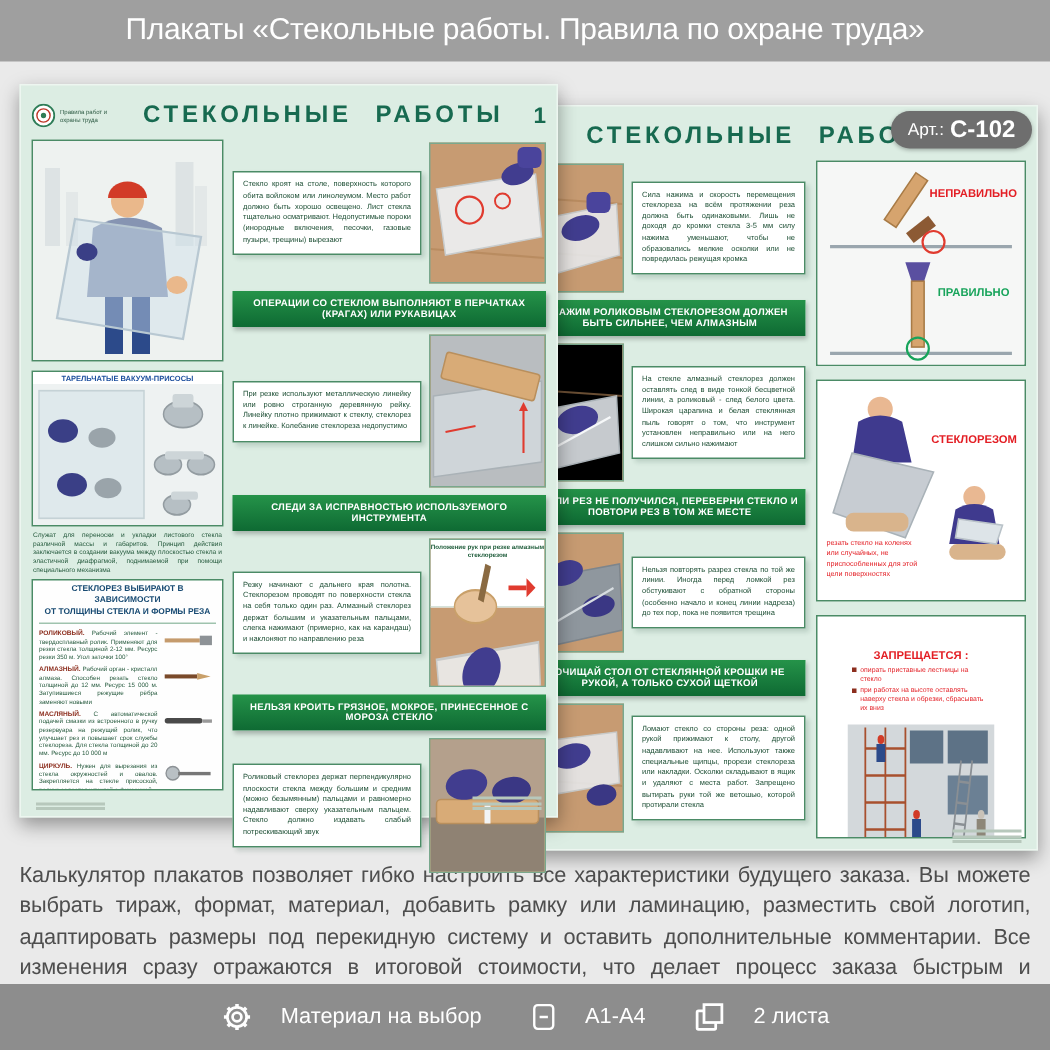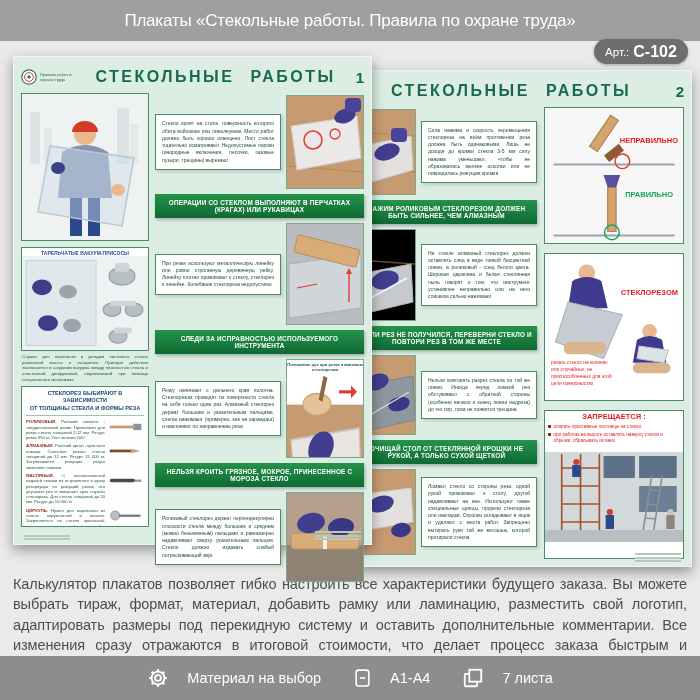--- a/index.html
+++ b/index.html
@@ -1,23 +1,23 @@
 <!DOCTYPE html>
 <html><head>
 <meta charset="utf-8">
 <style>
   html,body{margin:0;padding:0}
   .stage{position:relative;width:700px;height:700px;background:#eaeaea;overflow:hidden;
          font-family:"Liberation Sans",sans-serif}
   
   .topbar{position:absolute;top:0;left:0;right:0;height:41px;background:#9f9f9f;
           display:flex;align-items:center;justify-content:center}
-  .topbar span{color:#fff;font-size:17px;letter-spacing:-0.2px}
-  
-  .badge{position:absolute;top:39px;left:594px;width:94px;height:25px;border-radius:13px;
+  .topbar span{color:#fff;font-size:20px;letter-spacing:-0.2px}
+  
+  .badge{position:absolute;top:74px;left:594px;width:94px;height:25px;border-radius:13px;
          background:#6e6e6e;color:#fff;display:flex;align-items:center;justify-content:center;
          gap:4px;font-size:11.5px;z-index:6;box-shadow:0 1px 3px rgba(0,0,0,.3)}
   .badge b{font-size:16px}
   
   .poster{position:absolute;background:#dcede3;box-sizing:border-box;padding:7px;
           border:1px solid #edf6f0;box-shadow:0 5px 12px rgba(0,0,0,.38)}
   .poster1{left:13px;top:56px;width:359px;height:489px;z-index:3}
   .poster2{left:348px;top:70px;width:344px;height:497px;z-index:2}
   .p-head{display:flex;align-items:center;height:26px}
   .p-title{flex:1;text-align:center;font-weight:bold;font-size:16px;color:#176a50;
@@ -54,22 +54,22 @@
   .diagram-top{height:44px;background:#fff;border-bottom:1px solid #d5e2da;position:relative}
   .diag-caption{font-size:4.2px;font-weight:bold;color:#1e5c3a;text-align:center;padding-top:2px;line-height:1.3}
   
   .p2-body{display:flex;gap:7px;height:452px;margin-top:3px}
   .p2-main{flex:1;display:flex;flex-direction:column;min-width:0}
   .p2-right{width:140px;flex:none;display:flex;flex-direction:column;gap:9px}
   .p2row{display:flex;gap:5px;align-items:center;margin:2px 0}
   .p2photo{width:58px;flex:none;border:1px solid #79a88d;background:#c79b72;position:relative;overflow:hidden}
   .h84{height:84px}.h90{height:90px}.h78{height:78px}
   .rbox{border:1px solid #4b8b66;background:#fff;position:relative;overflow:hidden}
-  .rbox1{height:136px}.rbox2{height:146px}.rbox3{height:150px;padding:0;box-sizing:border-box}
-  .lbl-wrong{position:absolute;top:28px;right:5px;color:#e31e24;font-size:7.5px;font-weight:bold}
+  .rbox1{height:136px}.rbox2{height:146px}.rbox3{height:150px;padding:20px;box-sizing:border-box}
+  .lbl-wrong{position:absolute;top:16px;right:5px;color:#e31e24;font-size:7.5px;font-weight:bold}
   .lbl-right{position:absolute;top:82px;right:10px;color:#18a45b;font-size:7.5px;font-weight:bold}
   .lbl-forbidden{position:absolute;top:34px;right:5px;color:#e31e24;font-weight:bold;font-size:7.5px}
   .forbid-caption{position:absolute;left:6px;bottom:12px;width:64px;color:#e31e24;font-size:4.8px;line-height:1.45}
   .f-title{color:#e31e24;font-weight:bold;font-size:7.5px;text-align:center;margin:1px 0 3px}
   .f-item{display:flex;gap:2.5px;color:#e31e24;font-size:4.6px;line-height:1.3;margin:0 3px 2px}
   .f-bullet{width:3px;height:3px;background:#8c2e1e;margin-top:1.5px;flex:none}
   .credits{position:absolute;display:flex;flex-direction:column;gap:1.5px}
   .credits div{height:2px;background:#b7c8bc;width:46px}
   .credits-l{left:10px;bottom:4px}
   .credits-r{right:10px;bottom:4px;align-items:flex-end}
@@ -435,17 +435,17 @@
       </span>
       <span>A1-A4</span>
     </div>
     <div class="f-chip">
       <span class="icon">
         <svg viewBox="0 0 24 24" width="22" height="22">
             <rect x="8" y="3" width="13" height="13" fill="none" stroke="#fff" stroke-width="2"></rect>
             <path d="M16.5 16.5 V20 a1 1 0 0 1 -1 1 H4 a1 1 0 0 1 -1 -1 V8.5 a1 1 0 0 1 1 -1 H7.5" fill="none" stroke="#fff" stroke-width="2"></path>
           </svg>
       </span>
-      <span>7 листа</span>
+      <span>2 листа</span>
     </div>
   </div>
 
 </div>
 
 </body></html>

